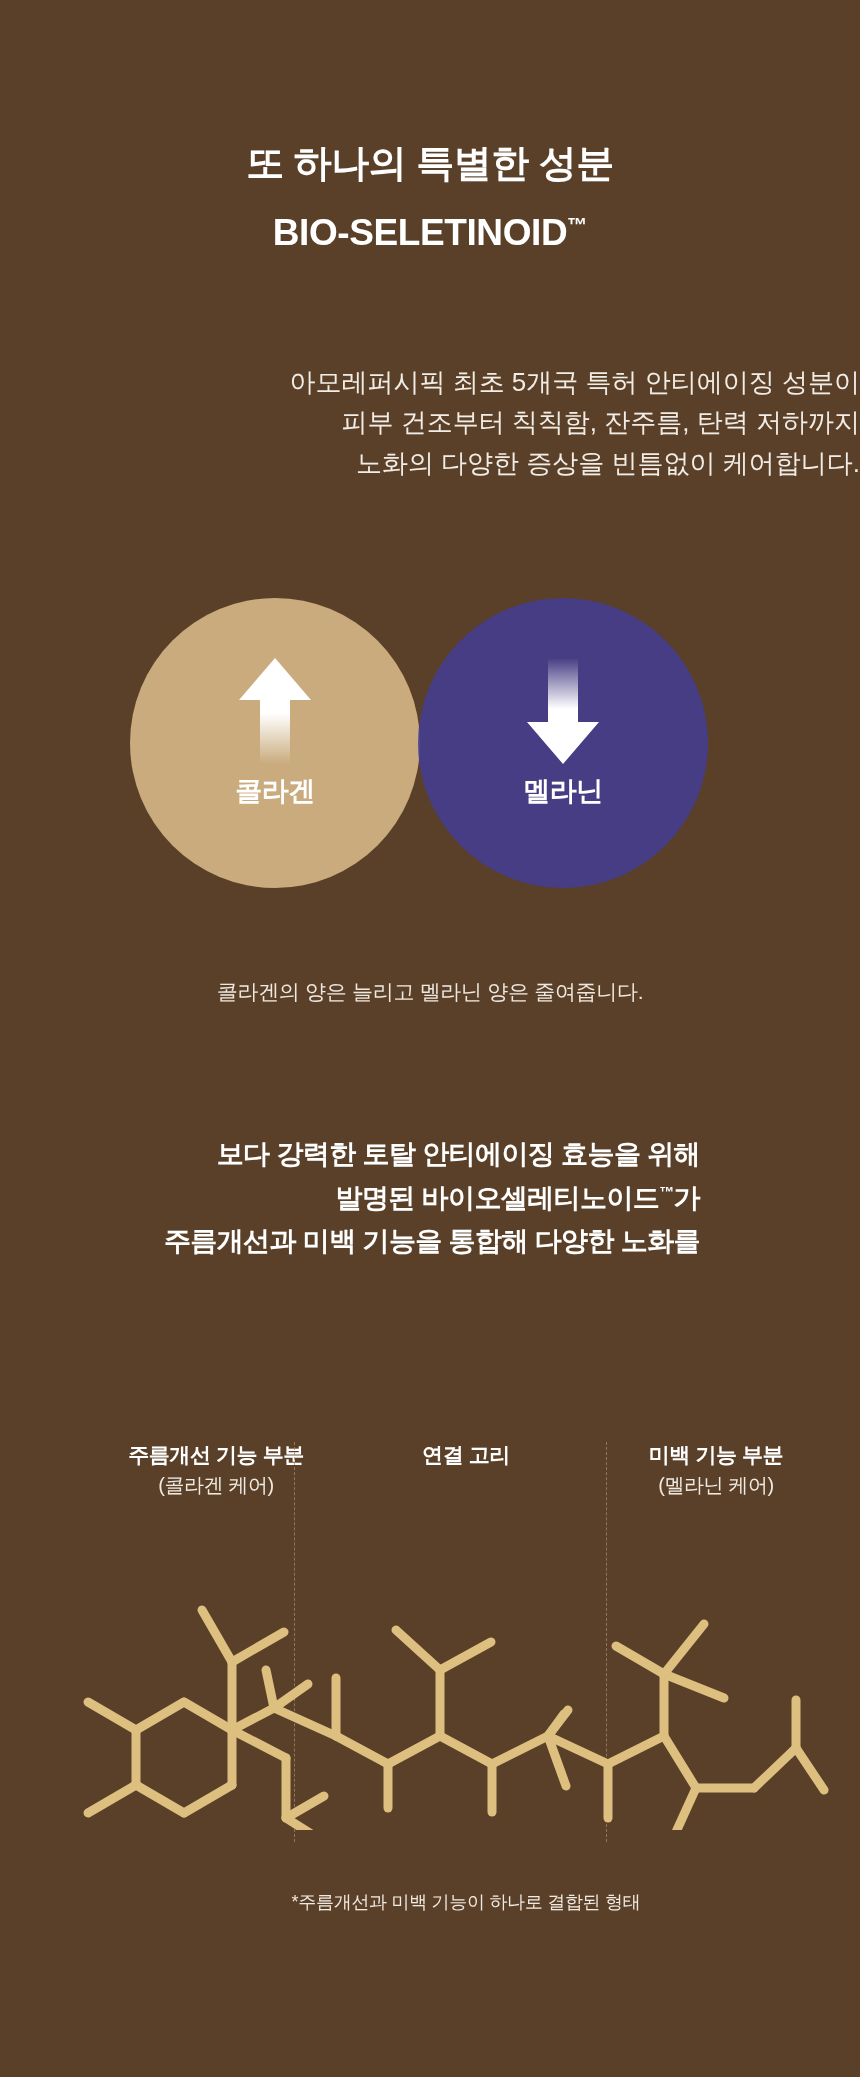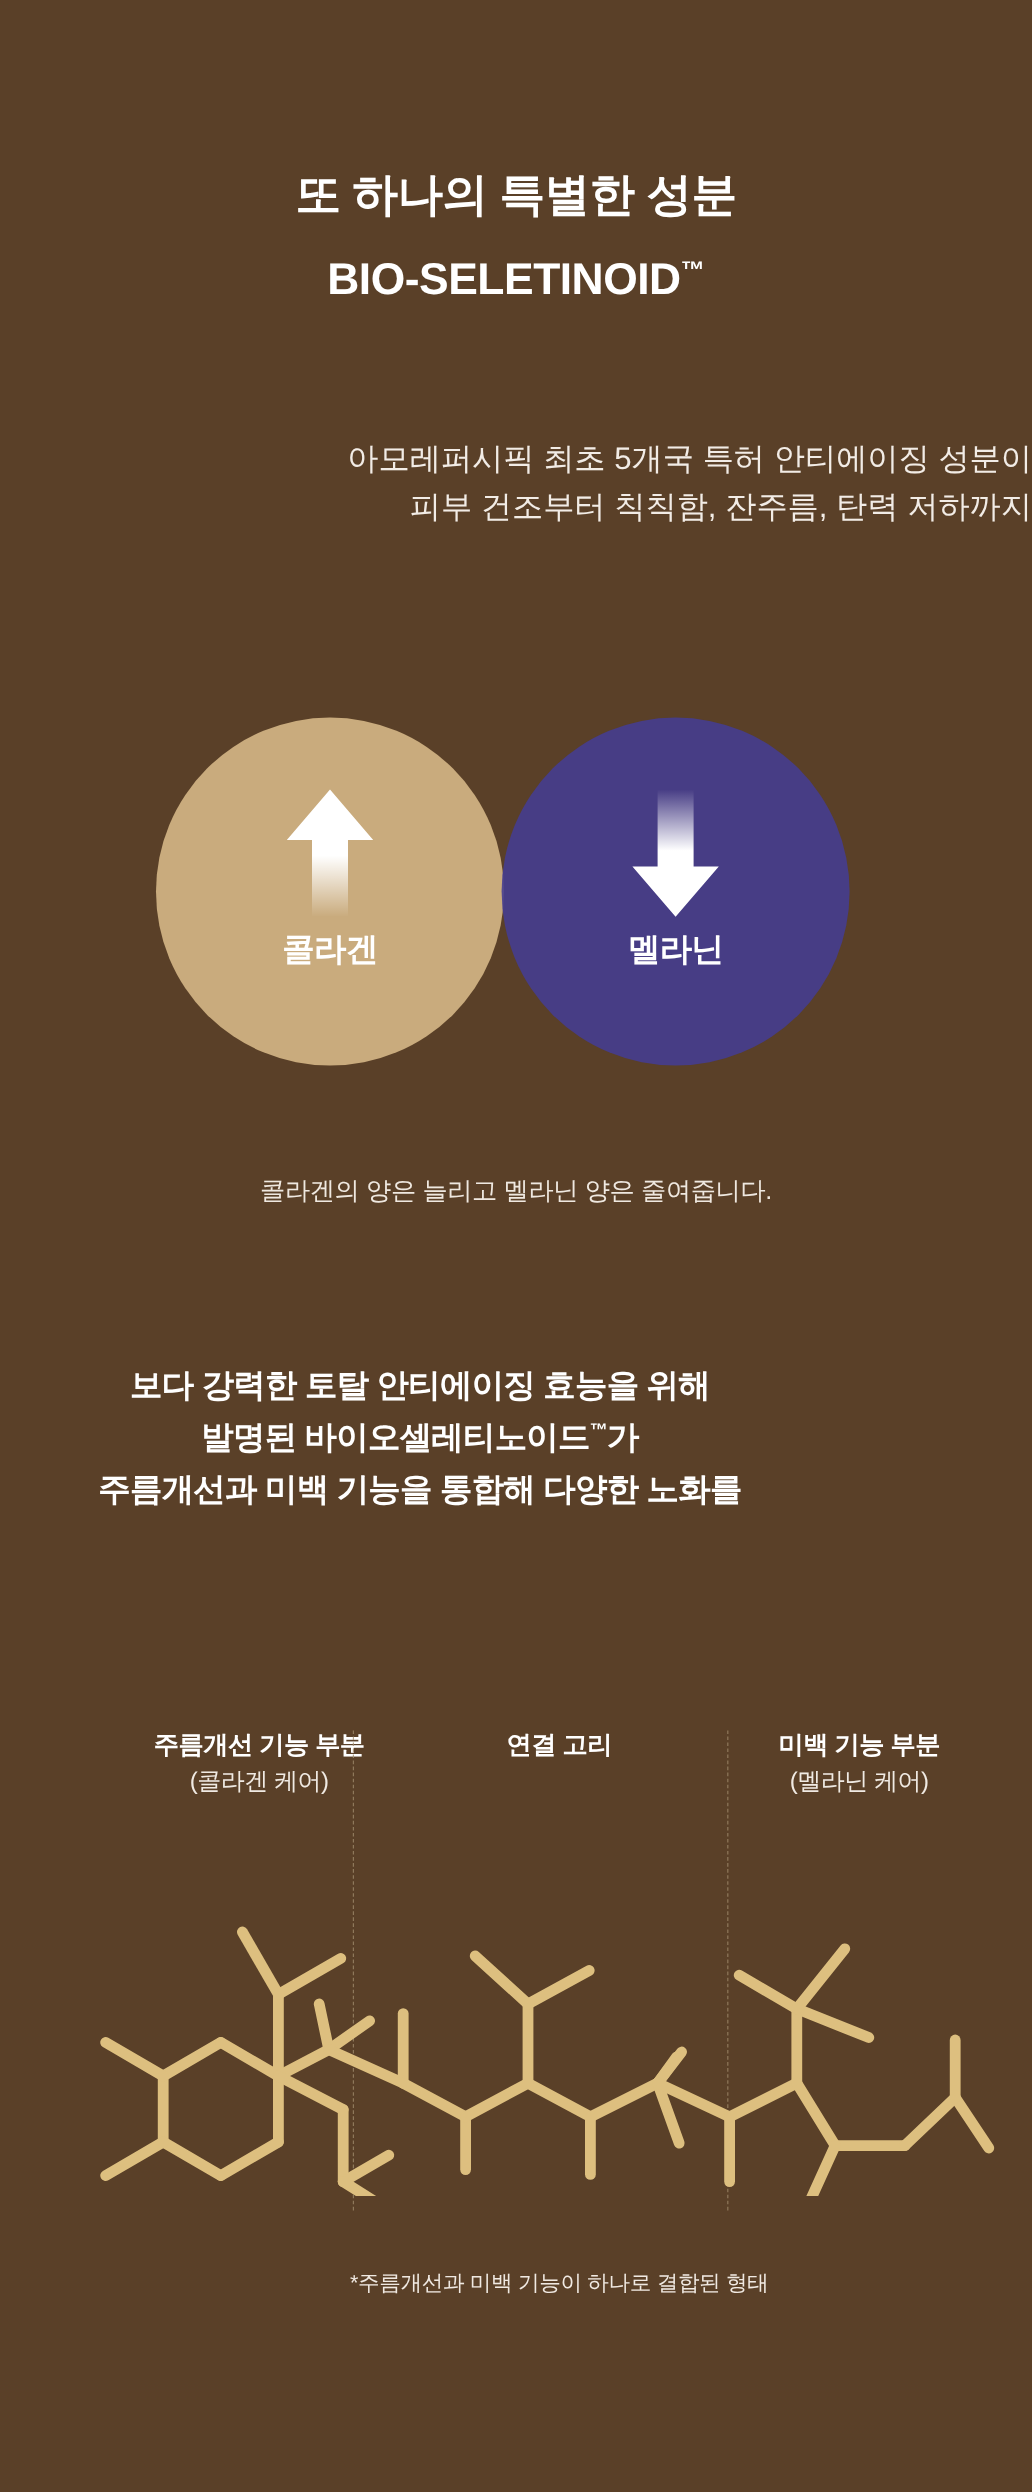--- a/index.html
+++ b/index.html
@@ -121,21 +121,21 @@
     color: #efe8e0;
     letter-spacing: -0.3px;
   }
 
   
   .body-block {
     position: absolute;
     top: 1133px;
     left: 0;
     width: 700px;
-    text-align: center;
+    text-align: right;
     font-size: 27px;
     font-weight: 700;
     line-height: 1.62;
     color: #ffffff;
     letter-spacing: -0.6px;
   }
   .body-block .ln { display: block; }
   .body-block .tm {
     font-size: 15px;
     vertical-align: super;
@@ -221,20 +221,21 @@
   <div class="header">
     <div class="headline">또 하나의 특별한 성분</div>
     <div class="brandline">
       <span>BIO-SELETINOID</span><span class="tm">™</span>
     </div>
   </div>
 
   <div class="intro">
     <span class="ln">아모레퍼시픽 최초 5개국 특허 안티에이징 성분이</span>
     <span class="ln">피부 건조부터 칙칙함, 잔주름, 탄력 저하까지</span>
+    <span class="ln">노화의 다양한 증상을 빈틈없이 케어합니다.</span>
   </div>
 
   <div class="venn">
     <div class="circle circle-collagen"></div>
     <div class="circle circle-melanin"></div>
 
     <div class="arrow-wrap arrow-up">
       <svg width="78" height="110" viewBox="0 0 78 110" aria-hidden="true">
         <defs>
           <linearGradient id="gUp" x1="0" y1="0" x2="0" y2="1">

